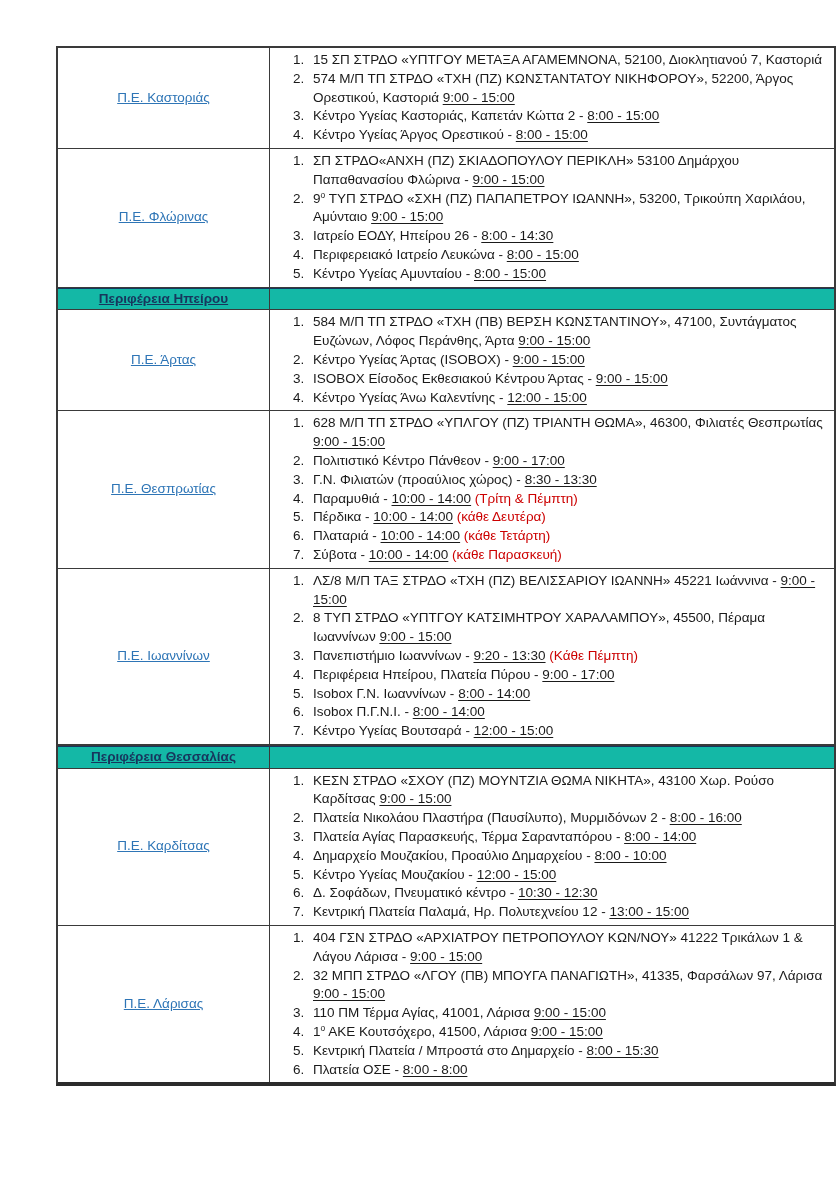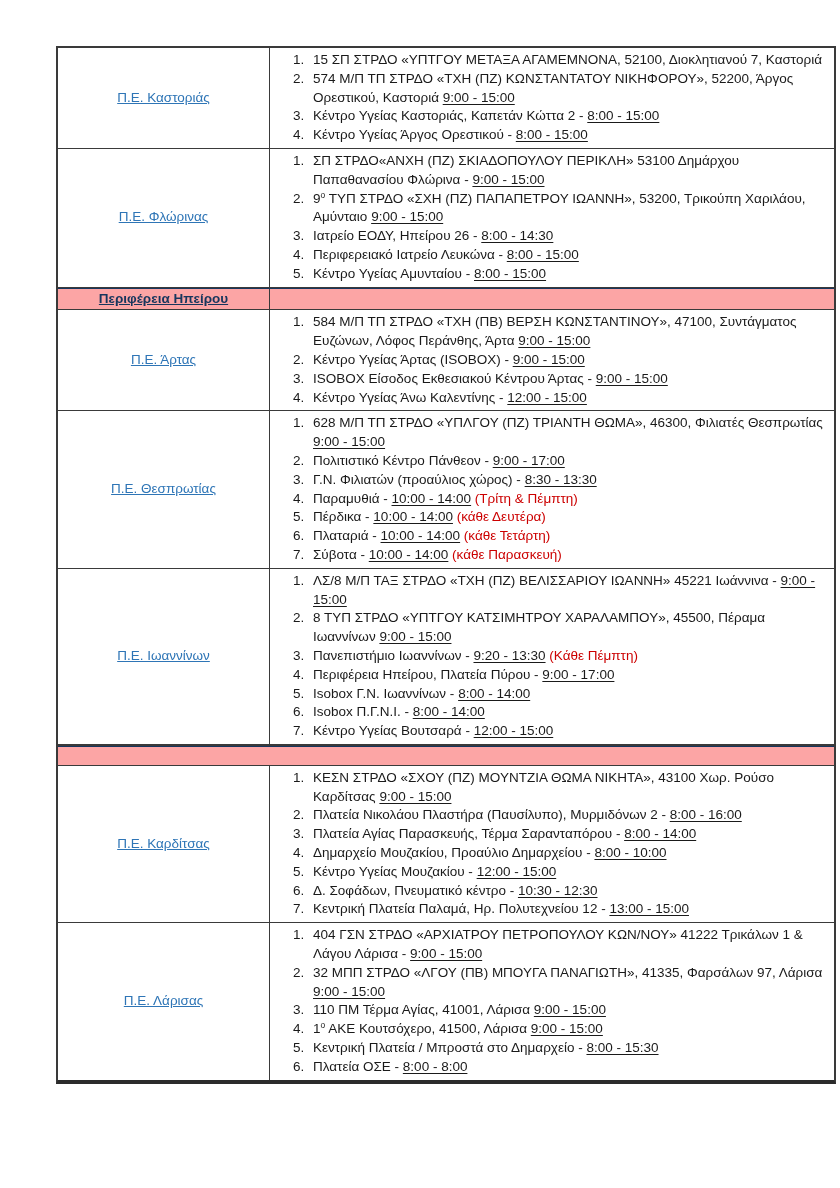--- a/index.html
+++ b/index.html
@@ -21,21 +21,21 @@
   .cell.left{
     width:212px;flex:0 0 212px;
     border-right:1.8px solid #3a3a3a;
     display:flex;align-items:center;justify-content:center;
     text-align:center;padding:2px 8px;
   }
   .cell.right{flex:1 1 auto;padding:3px 10px 3px 0;min-height:18px;}
   .region-link{
     color:#2E75B6;font-weight:normal;text-decoration:underline;cursor:pointer;
   }
-  .trow.section{background:#fca5a5;border-top:0.5px solid #17365D;}
+  .trow.section{background:#14b8a6;border-top:0.5px solid #17365D;}
   .trow.section .cell.left{padding:1px 8px;}
   .trow.section .cell.right{padding:1px 0;}
   .section-label{
     color:#17365D;font-weight:bold;text-decoration:underline;
   }
   ol.loc-list{margin:0;padding:0 0 0 38px;}
   ol.loc-list li{padding-left:5px;margin:0;}
   .seg-n{color:#1a1a1a;text-align:center;}
   .seg-u{color:#1a1a1a;text-decoration:underline;text-underline-offset:2px;text-align:center;}
   .seg-r{color:#CC0000;}
@@ -119,20 +119,23 @@
           <li><span class="seg-n">Περιφέρεια Ηπείρου, Πλατεία Πύρου - </span><span class="seg-u">9:00 - 17:00</span></li>
           <li><span class="seg-n">Isobox Γ.Ν. Ιωαννίνων - </span><span class="seg-u">8:00 - 14:00</span></li>
           <li><span class="seg-n">Isobox  Π.Γ.Ν.Ι. - </span><span class="seg-u">8:00 - 14:00</span></li>
           <li><span class="seg-n">Κέντρο Υγείας Βουτσαρά - </span><span class="seg-u">12:00 - 15:00</span></li>
         </ol>
       </div>
     </div>
     <div class="trow region">
     </div>
     <div class="trow section">
+      <div class="cell left">
+        <span class="section-label">Περιφέρεια Θεσσαλίας</span>
+      </div>
       <div class="cell right"></div>
     </div>
     <div class="trow region">
       <div class="cell left">
         <span class="region-link">Π.Ε. Καρδίτσας</span>
       </div>
       <div class="cell right">
         <ol class="loc-list">
           <li><span class="seg-n">ΚΕΣΝ ΣΤΡΔΟ «ΣΧΟΥ (ΠΖ) ΜΟΥΝΤΖΙΑ ΘΩΜΑ ΝΙΚΗΤΑ», 43100 Χωρ. Ρούσο Καρδίτσας </span><span class="seg-u">9:00 - 15:00</span></li>
           <li><span class="seg-n">Πλατεία Νικολάου Πλαστήρα (Παυσίλυπο), Μυρμιδόνων 2 - </span><span class="seg-u">8:00 - 16:00</span></li>

